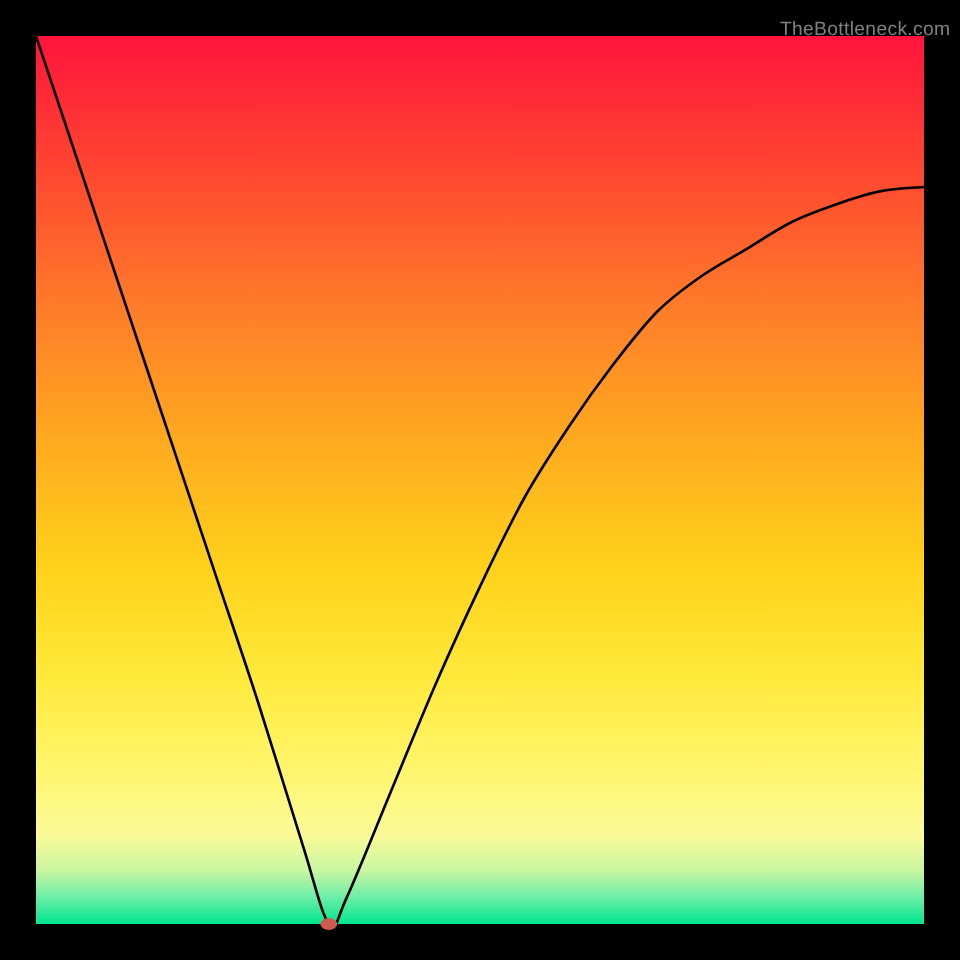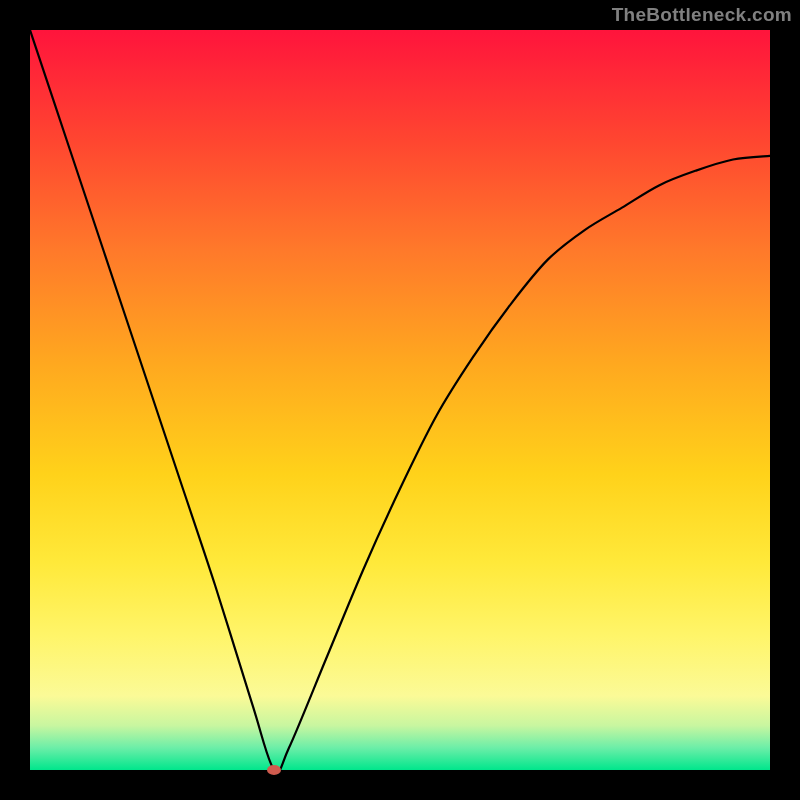--- a/index.html
+++ b/index.html
@@ -32,26 +32,26 @@
       #ffe93a 72%,
       #fff56a 82%,
       #fbfa97 90%,
       #c8f6a0 94%,
       #6ceea8 97%,
       #00e68c 100%
     );
   }
   .watermark {
     position: absolute;
-    top: 4px;
+    top: 16px;
     right: 8px;
     color: #808080;
-    font-size: 19px;
+    font-size: 16px;
     letter-spacing: 0.3px;
-    font-weight: 700;
+    font-weight: 400;
   }
   svg.curve {
     position: absolute;
     left: 0;
     top: 0;
     width: 740px;
     height: 740px;
   }
   .minimum-dot {
     position: absolute;

